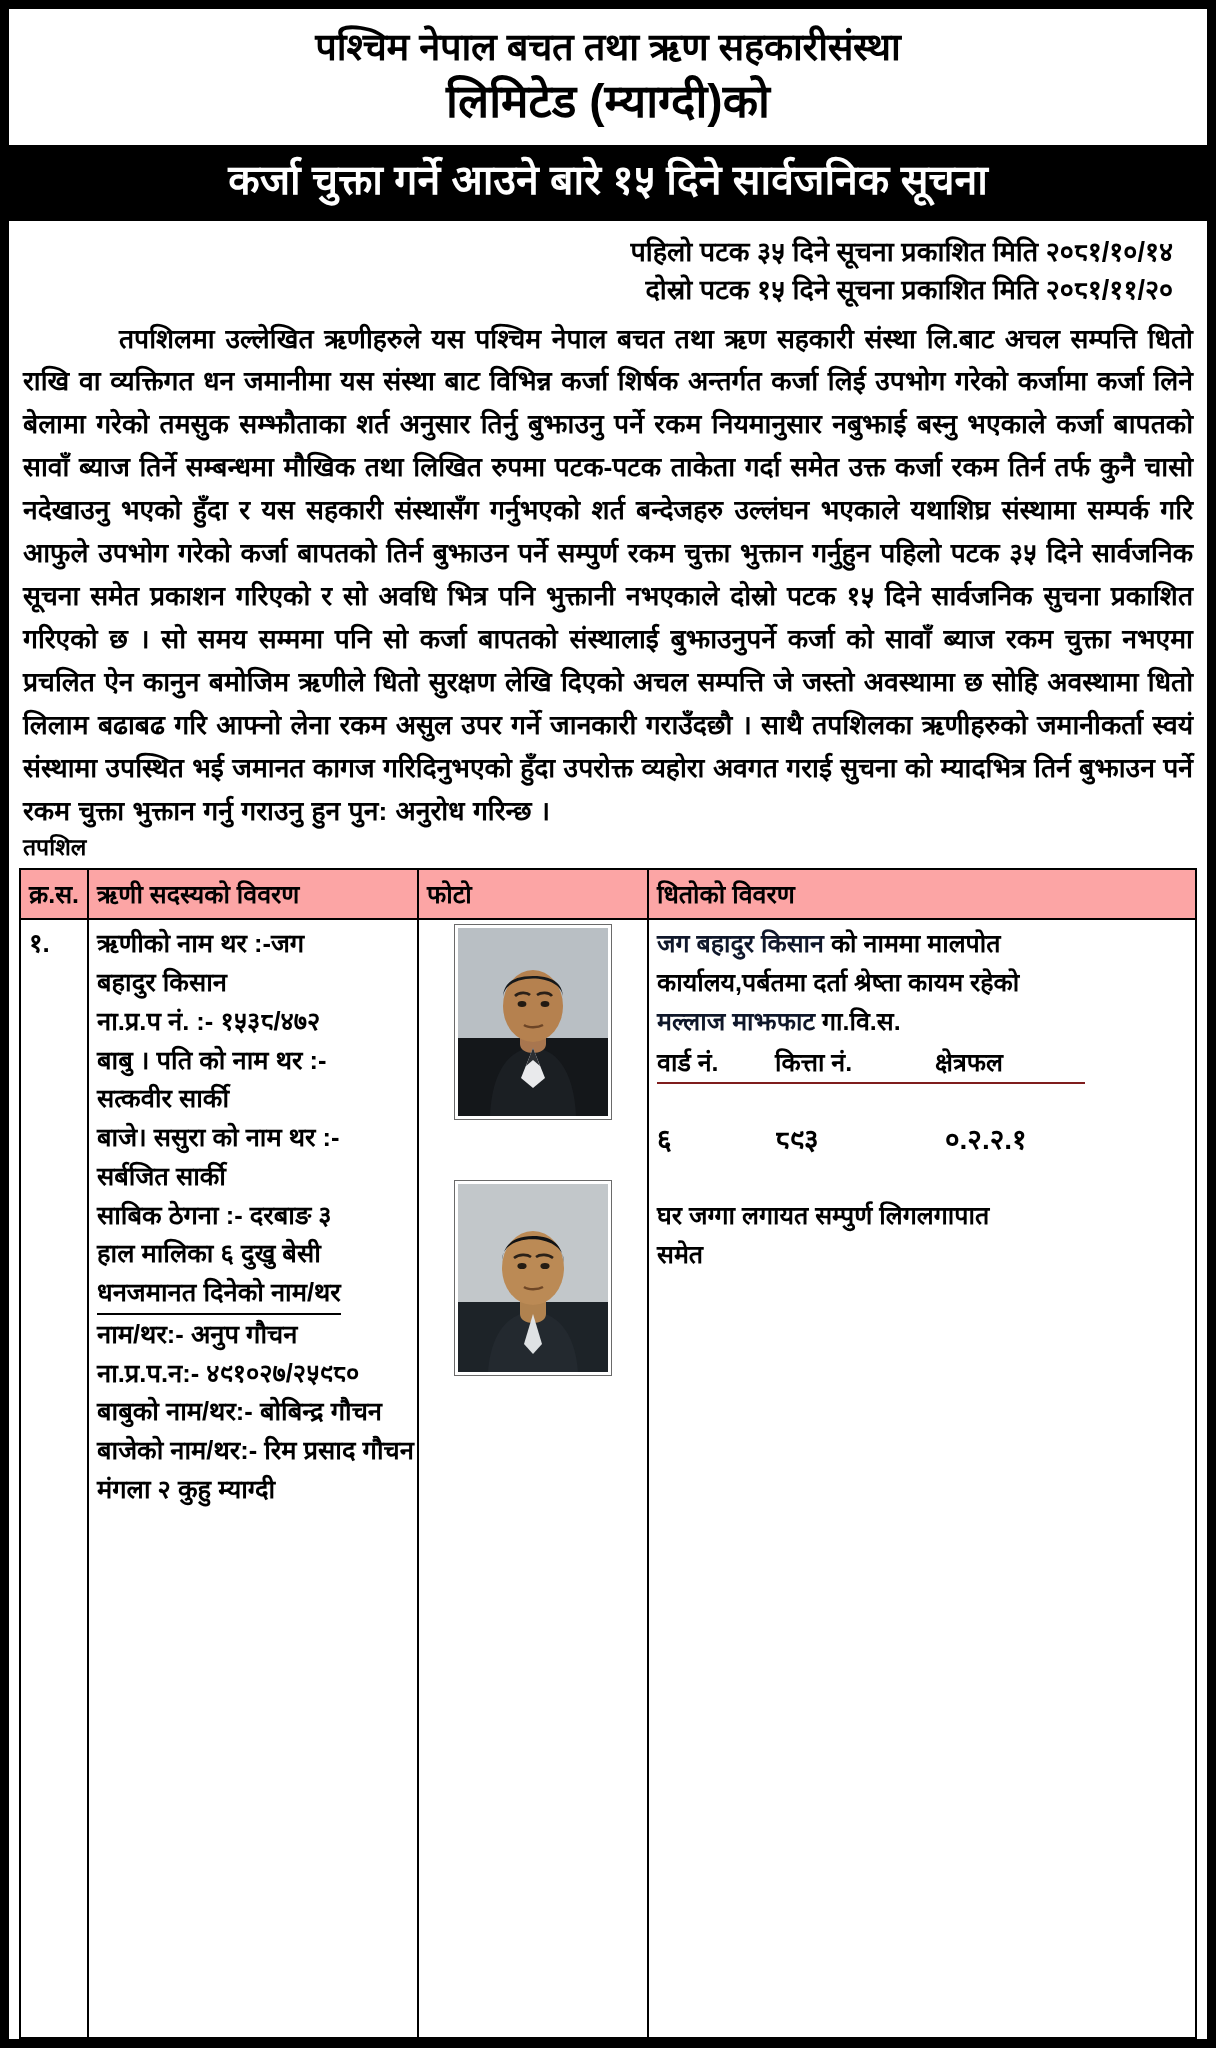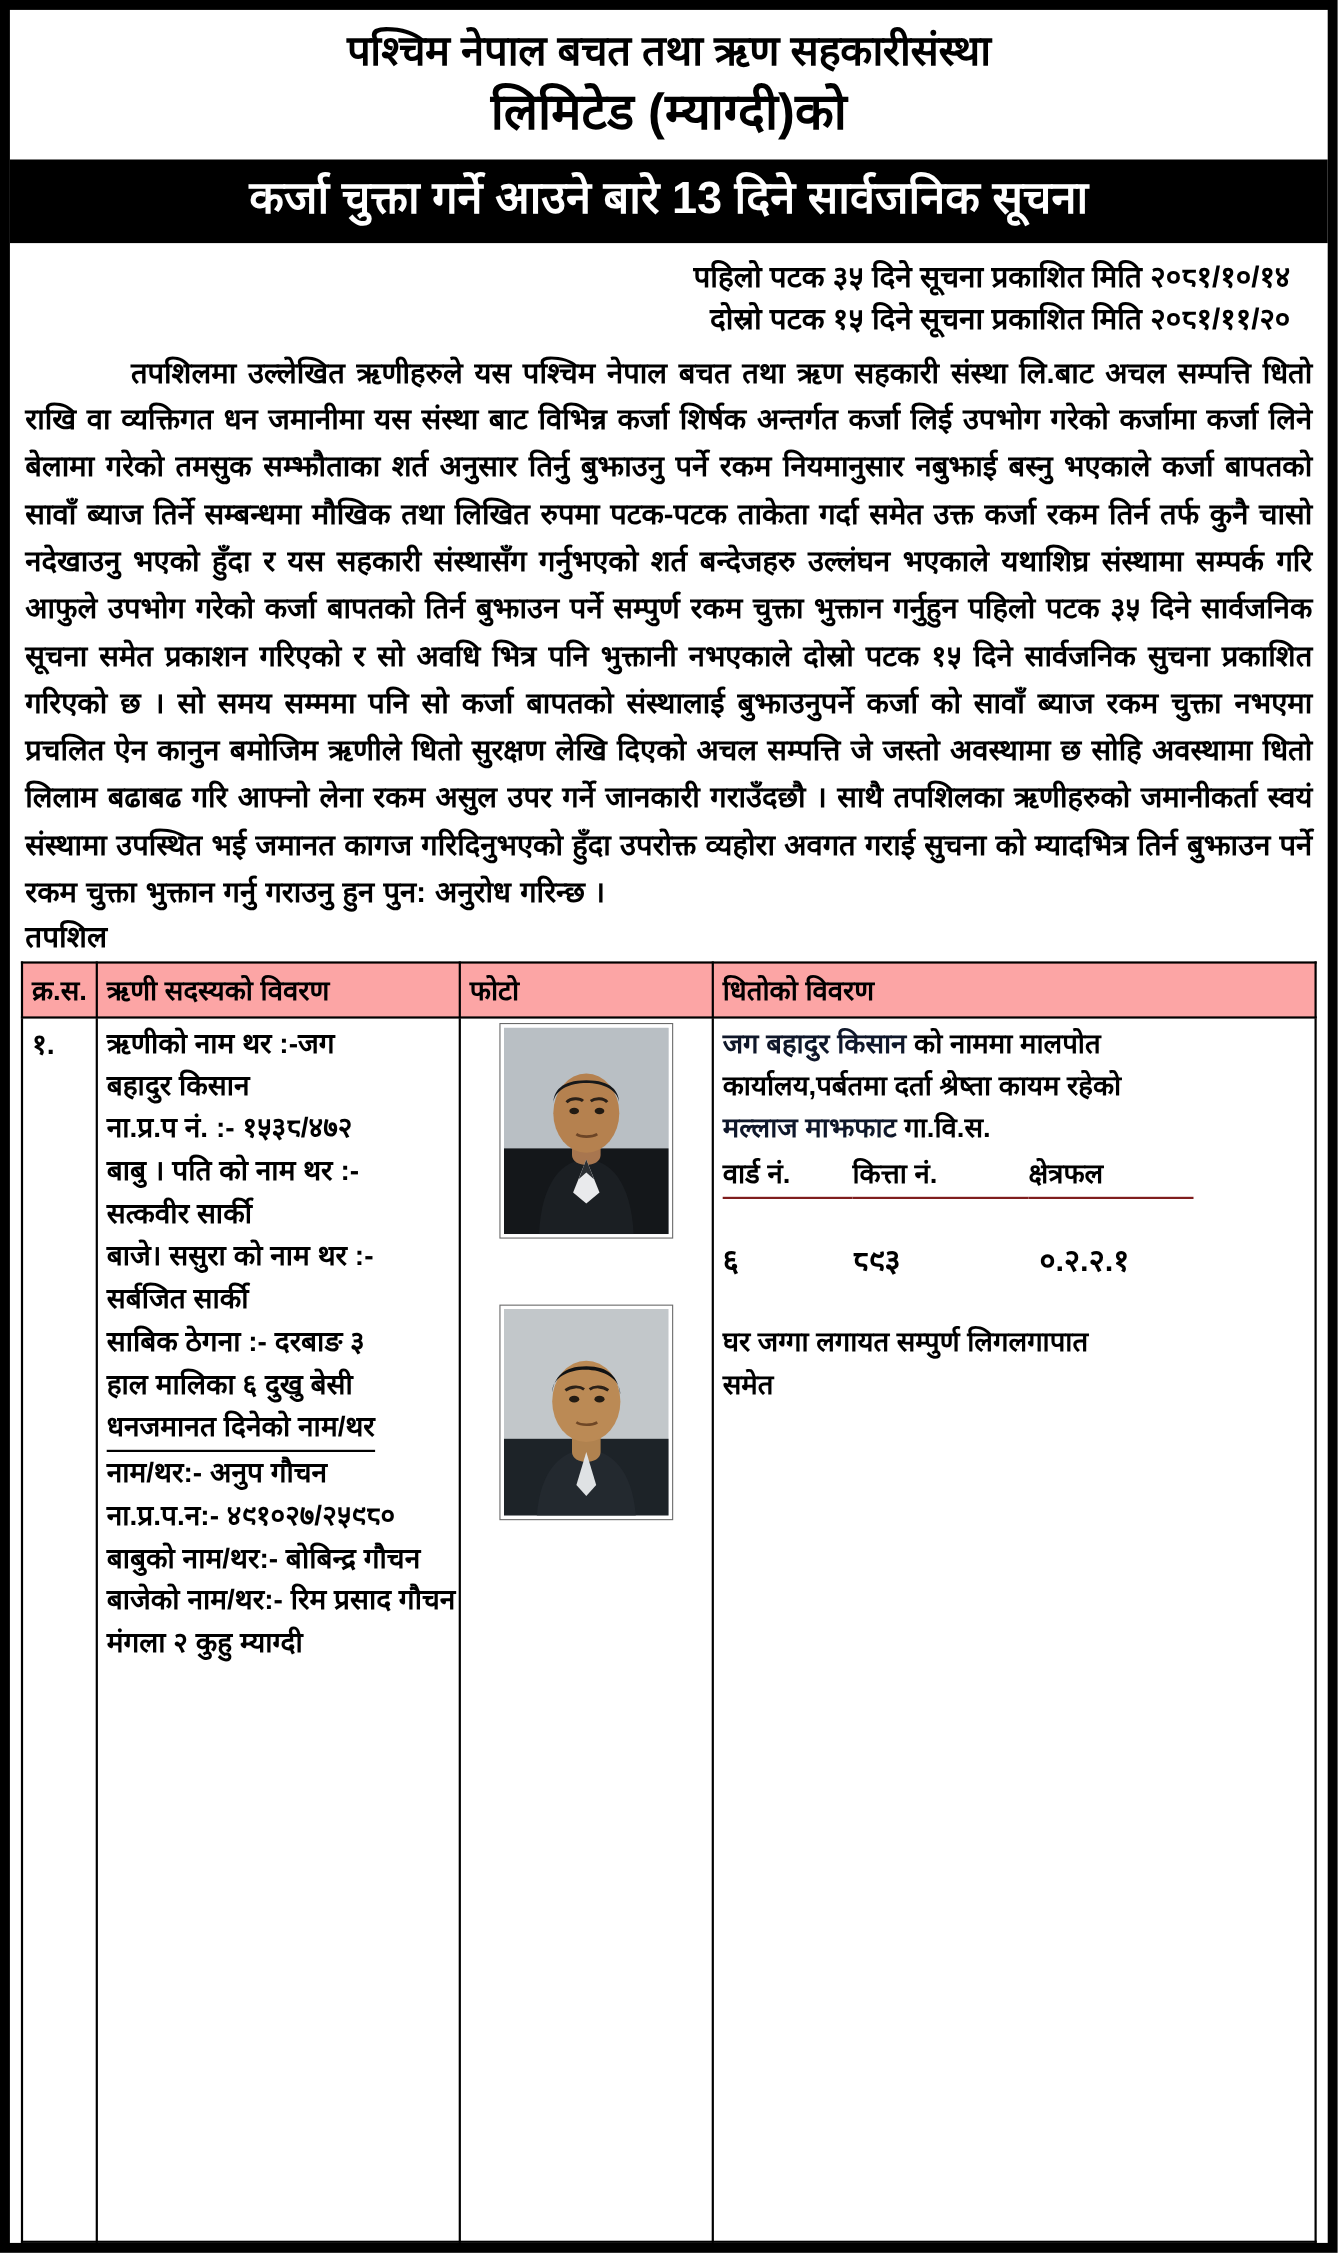--- a/index.html
+++ b/index.html
@@ -77,23 +77,24 @@
     font-weight: bold;
     line-height: 1.62;
     text-align: justify;
     text-justify: inter-word;
     text-indent: 96px;
     word-spacing: 1px;
   }
 
   .tapasil {
     padding: 2px 14px 4px 14px;
-    font-size: 27px;
+    font-size: 23px;
     font-weight: bold;
     line-height: 1.3;
+    font-family: Liberation Mono, monospace;
   }
 
   
   .tbl-wrap {
     padding: 0 10px 0 10px;
     flex: 1 1 auto;
     min-height: 0;
   }
   table.detail {
     width: 100%;
@@ -200,21 +201,21 @@
 </head>
 <body>
 
 <div class="page">
 
   <div class="org-header">
     <div class="org-line">पश्चिम नेपाल बचत तथा ऋण सहकारीसंस्था</div>
     <div class="org-line-2">लिमिटेड (म्याग्दी)को</div>
   </div>
 
-  <div class="banner">कर्जा चुक्ता गर्ने आउने बारे 13 दिने सार्वजनिक सूचना</div>
+  <div class="banner">कर्जा चुक्ता गर्ने आउने बारे १५ दिने सार्वजनिक सूचना</div>
 
   <div class="dates">
     <div class="date-line">पहिलो पटक ३५ दिने सूचना प्रकाशित मिति २०८१/१०/१४</div>
     <div class="date-line">दोस्रो पटक १५ दिने सूचना प्रकाशित मिति २०८१/११/२०</div>
   </div>
 
   <div class="body-text">तपशिलमा उल्लेखित ऋणीहरुले यस पश्चिम नेपाल बचत तथा ऋण सहकारी संस्था लि.बाट अचल सम्पत्ति धितो राखि वा व्यक्तिगत धन जमानीमा यस संस्था बाट विभिन्न कर्जा शिर्षक अन्तर्गत कर्जा लिई उपभोग गरेको कर्जामा कर्जा लिने बेलामा गरेको तमसुक सम्झौताका शर्त अनुसार तिर्नु बुझाउनु पर्ने रकम नियमानुसार नबुझाई बस्नु भएकाले कर्जा बापतको सावाँ ब्याज तिर्ने सम्बन्धमा मौखिक तथा लिखित रुपमा पटक-पटक ताकेता गर्दा समेत उक्त कर्जा रकम तिर्न तर्फ कुनै चासो नदेखाउनु भएको हुँदा र यस सहकारी संस्थासँग गर्नुभएको शर्त बन्देजहरु उल्लंघन भएकाले यथाशिघ्र संस्थामा सम्पर्क गरि आफुले उपभोग गरेको कर्जा बापतको तिर्न बुझाउन पर्ने सम्पुर्ण रकम चुक्ता भुक्तान गर्नुहुन पहिलो पटक ३५ दिने सार्वजनिक सूचना समेत प्रकाशन गरिएको र सो अवधि भित्र पनि भुक्तानी नभएकाले दोस्रो पटक १५ दिने सार्वजनिक सुचना प्रकाशित गरिएको छ । सो समय सम्ममा पनि सो कर्जा बापतको संस्थालाई बुझाउनुपर्ने कर्जा को सावाँ ब्याज रकम चुक्ता नभएमा प्रचलित ऐन कानुन बमोजिम ऋणीले धितो सुरक्षण लेखि दिएको अचल सम्पत्ति जे जस्तो अवस्थामा छ सोहि अवस्थामा धितो लिलाम बढाबढ गरि आफ्नो लेना रकम असुल उपर गर्ने जानकारी गराउँदछौ । साथै तपशिलका ऋणीहरुको जमानीकर्ता स्वयं संस्थामा उपस्थित भई जमानत कागज गरिदिनुभएको हुँदा उपरोक्त व्यहोरा अवगत गराई सुचना को म्यादभित्र तिर्न बुझाउन पर्ने रकम चुक्ता भुक्तान गर्नु गराउनु हुन पुन: अनुरोध गरिन्छ ।</div>
 
   <div class="tapasil">तपशिल</div>
 

